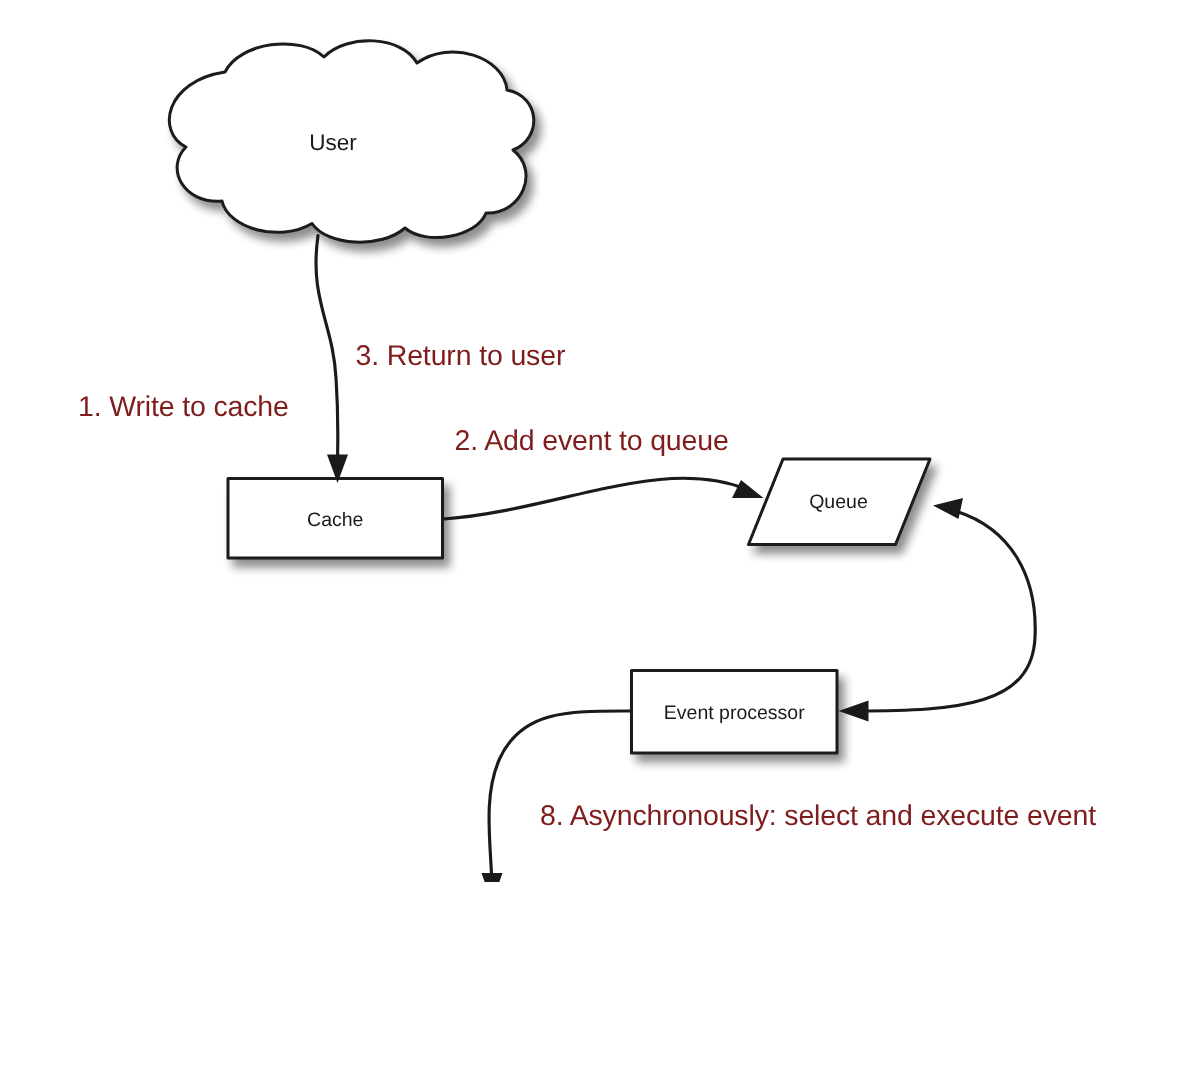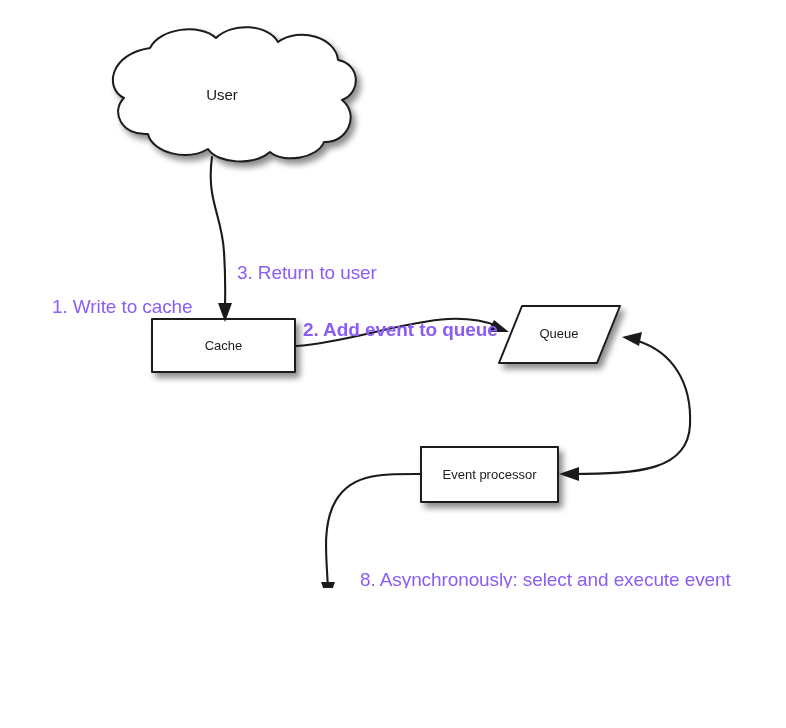--- a/index.html
+++ b/index.html
@@ -59,24 +59,23 @@
     font-family: "Liberation Sans", sans-serif;
     font-size: 15px;
     fill: #1a1a1a;
     text-anchor: middle;
     dominant-baseline: middle;
   }
   .edge-label {
     position: absolute;
     font-family: "Liberation Sans", sans-serif;
     font-size: 19px;
-    color: #8b5cf6;
+    color: #7f1d1d;
     white-space: nowrap;
     letter-spacing: -0.1px;
-    margin-top: 35px;
   }
 </style>
 </head>
 <body>
 
 <div id="canvas">
 
   <svg id="diagram-svg" viewBox="0 0 786 728" xmlns="http://www.w3.org/2000/svg">
 
     <defs>
@@ -155,19 +154,19 @@
       <path class="edge" d="M 420 474
                C 380 474, 348 473, 333 506
                C 322 531, 327 560, 328 590"></path>
       <polygon class="arrowhead" points="328,602 321,582 335,582"></polygon>
     </g>
 
   </svg>
 
   <div class="edge-label" style="left:52px; top:261px;">1. Write to cache</div>
 
-  <div class="edge-label" style="left:303px; top:284px;font-weight:bold;">2. Add event to queue</div>
+  <div class="edge-label" style="left:303px; top:284px;">2. Add event to queue</div>
 
   <div class="edge-label" style="left:237px; top:227px;">3. Return to user</div>
 
   <div class="edge-label" style="left:360px; top:534px;">8. Asynchronously: select and execute event</div>
 
 </div>
 
 </body></html>

